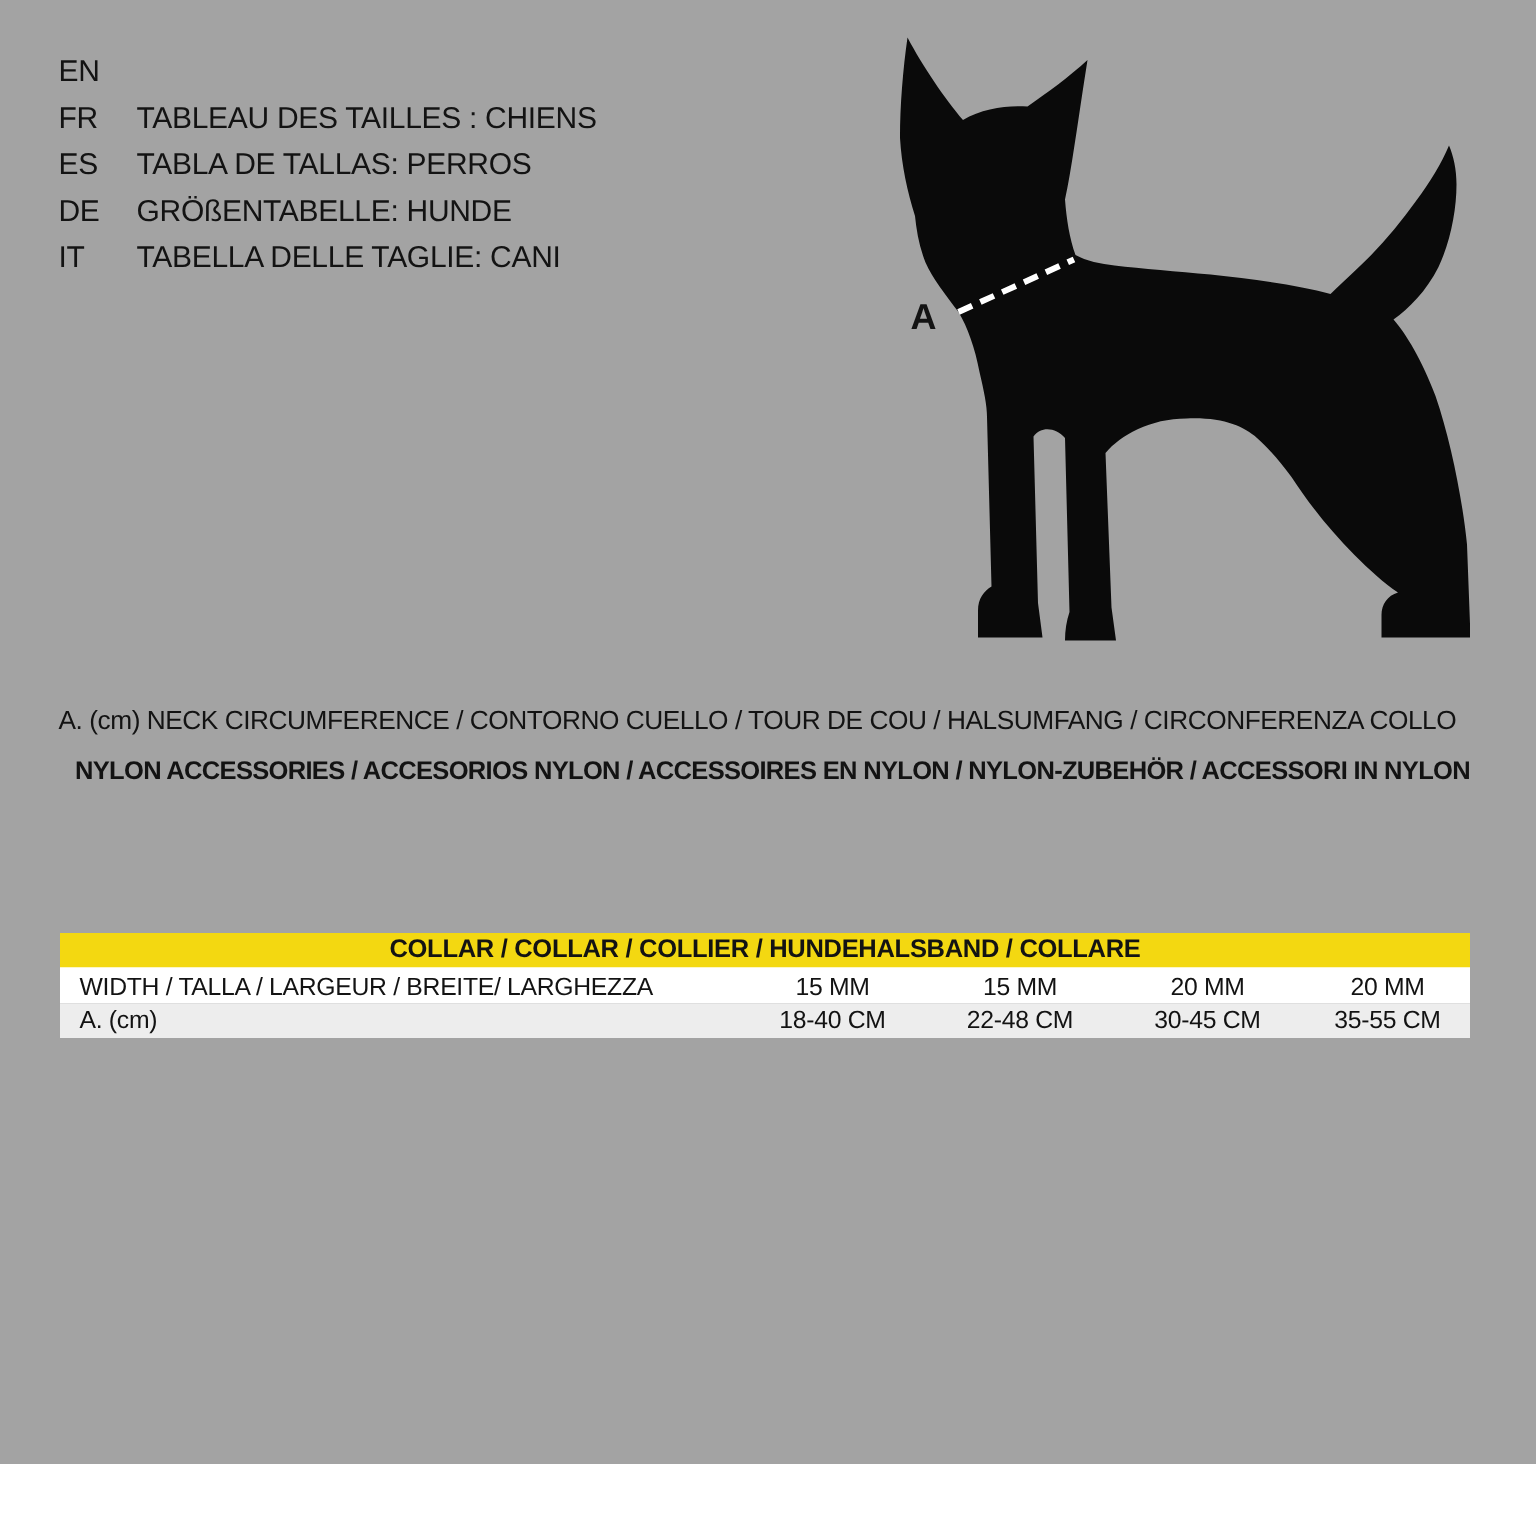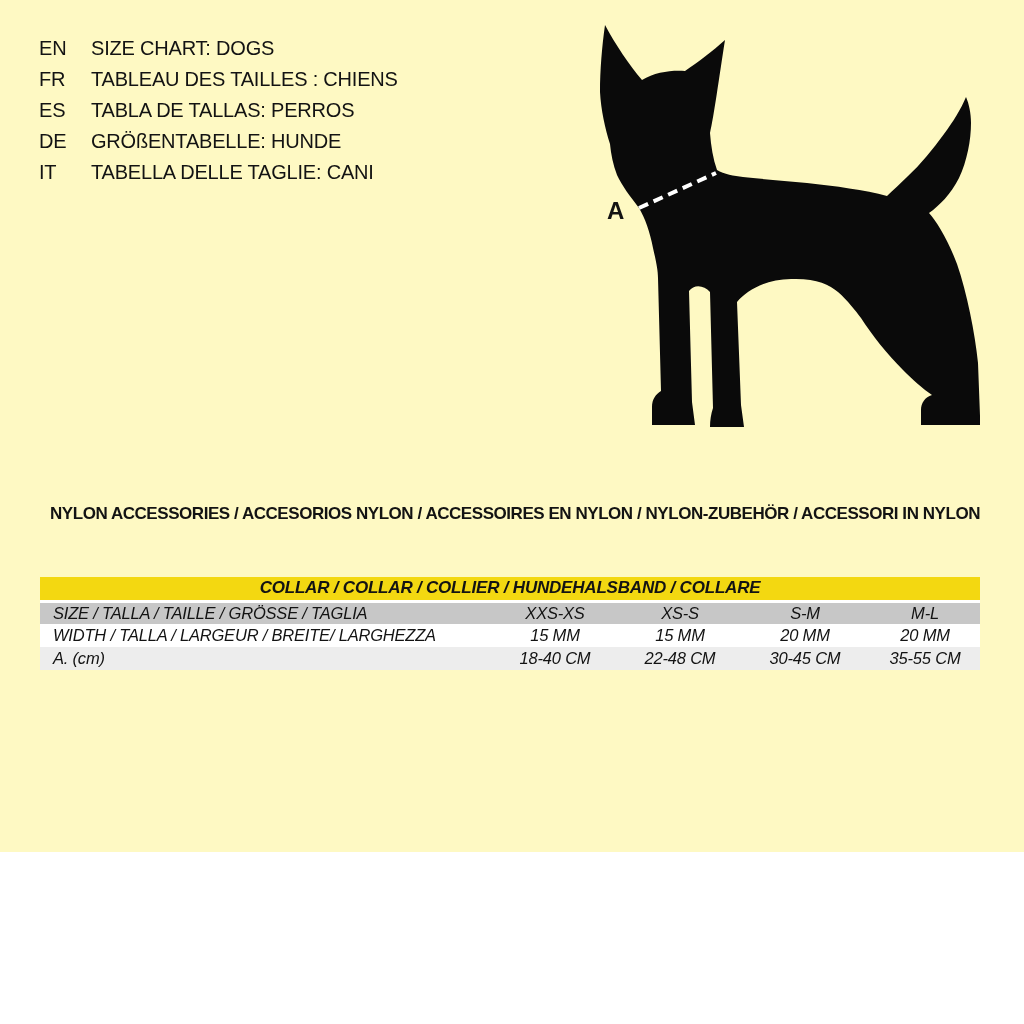--- a/index.html
+++ b/index.html
@@ -2,22 +2,22 @@
 <html><head>
 <meta charset="utf-8">
 <style>
   * { margin: 0; padding: 0; box-sizing: border-box; }
   html, body { background: #ffffff; }
   body { font-family: "Liberation Sans", "DejaVu Sans", sans-serif; color: #131313; }
 
   .canvas {
     position: relative;
     width: 1024px;
-    height: 852px;
-    background: #fef9c3;
+    height: 976px;
+    background: #a3a3a3;
     overflow: hidden;
     letter-spacing: -0.2px;
   }
 
   
   .langs {
     position: absolute;
     left: 39px;
     top: 33px;
   }
@@ -55,27 +55,26 @@
     font-size: 17.5px;
     white-space: nowrap;
   }
   .note.measure { top: 470px; letter-spacing: -0.3px; }
   .note.material { top: 504px; font-weight: 700; font-size: 17px; letter-spacing: -0.45px; margin-left: 11px; }
 
   
   table.sizes {
     position: absolute;
     left: 40px;
-    top: 577px;
+    top: 622px;
     width: 940px;
     border-collapse: collapse;
     table-layout: fixed;
     font-size: 16.5px;
     letter-spacing: -0.2px;
-    font-style: italic;
   }
   table.sizes th {
     height: 24px;
     font-weight: 700;
     font-size: 17px;
     text-align: center;
     border-bottom: 3px solid #ffffff;
   }
   table.sizes td {
     height: 23px;
@@ -89,21 +88,20 @@
   }
 </style>
 </head>
 <body style="color: rgb(19, 19, 19);">
 
 <div class="canvas">
 
   <div class="langs">
     <div class="lang-row">
       <span class="code">EN</span>
-      <span class="title">SIZE CHART: DOGS</span>
     </div>
     <div class="lang-row">
       <span class="code">FR</span>
       <span class="title">TABLEAU DES TAILLES : CHIENS</span>
     </div>
     <div class="lang-row">
       <span class="code">ES</span>
       <span class="title">TABLA DE TALLAS: PERROS</span>
     </div>
     <div class="lang-row">
@@ -158,43 +156,37 @@
         C 119 98 124 60 130 22
         C 118 33 103 44 90 53
         C 77 52 60 54 47 62
         C 35 48 20 26 10 7
         Z"></path>
       <line x1="44" y1="190" x2="121" y2="155" stroke="#ffffff" stroke-width="4" stroke-dasharray="10 6"></line>
       <text class="measure-label" x="12" y="201" fill="#131313">A</text>
     </svg>
   </div>
 
+  <div class="note measure">A. (cm) NECK CIRCUMFERENCE / CONTORNO CUELLO / TOUR DE COU / HALSUMFANG / CIRCONFERENZA COLLO</div>
   <div class="note material">NYLON ACCESSORIES / ACCESORIOS NYLON / ACCESSOIRES EN NYLON / NYLON-ZUBEHÖR / ACCESSORI IN NYLON</div>
 
   <table class="sizes">
     <colgroup>
       <col style="width:450px">
         <col style="width:130px">
         <col style="width:120px">
         <col style="width:130px">
         <col style="width:110px">
     </colgroup>
     <thead>
       <tr id="table-header-row" style="background: rgb(243, 216, 17);">
         <th colspan="5">COLLAR / COLLAR / COLLIER / HUNDEHALSBAND / COLLARE</th>
       </tr>
     </thead>
     <tbody>
-      <tr id="row-0" style="background: rgb(199, 199, 199);">
-        <td class="lbl">SIZE / TALLA / TAILLE / GRÖSSE / TAGLIA</td>
-        <td>XXS-XS</td>
-        <td>XS-S</td>
-        <td>S-M</td>
-        <td>M-L</td>
-      </tr>
       <tr id="row-1" style="background: rgb(255, 255, 255);">
         <td class="lbl">WIDTH / TALLA / LARGEUR / BREITE/ LARGHEZZA</td>
         <td>15 MM</td>
         <td>15 MM</td>
         <td>20 MM</td>
         <td>20 MM</td>
       </tr>
       <tr id="row-2" style="background: rgb(237, 237, 237);">
         <td class="lbl">A. (cm)</td>
         <td>18-40 CM</td>

